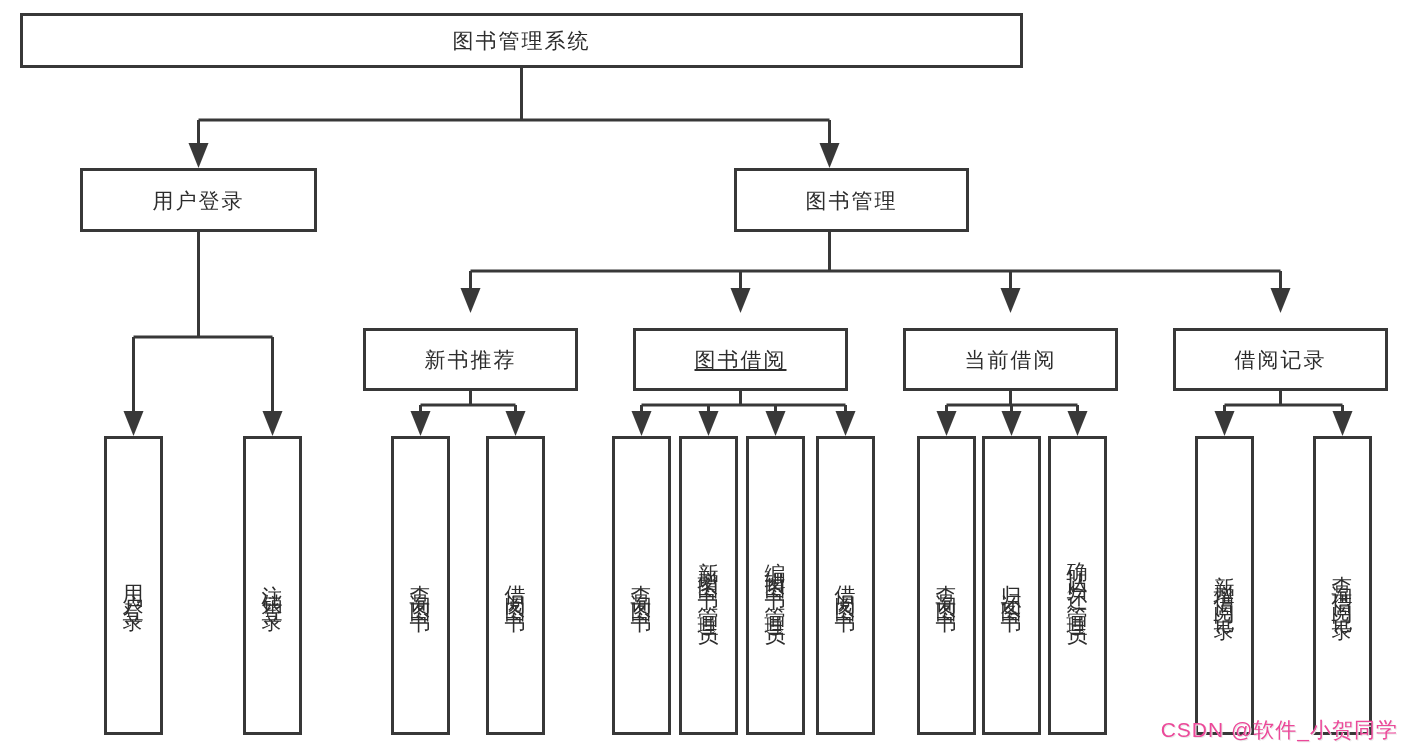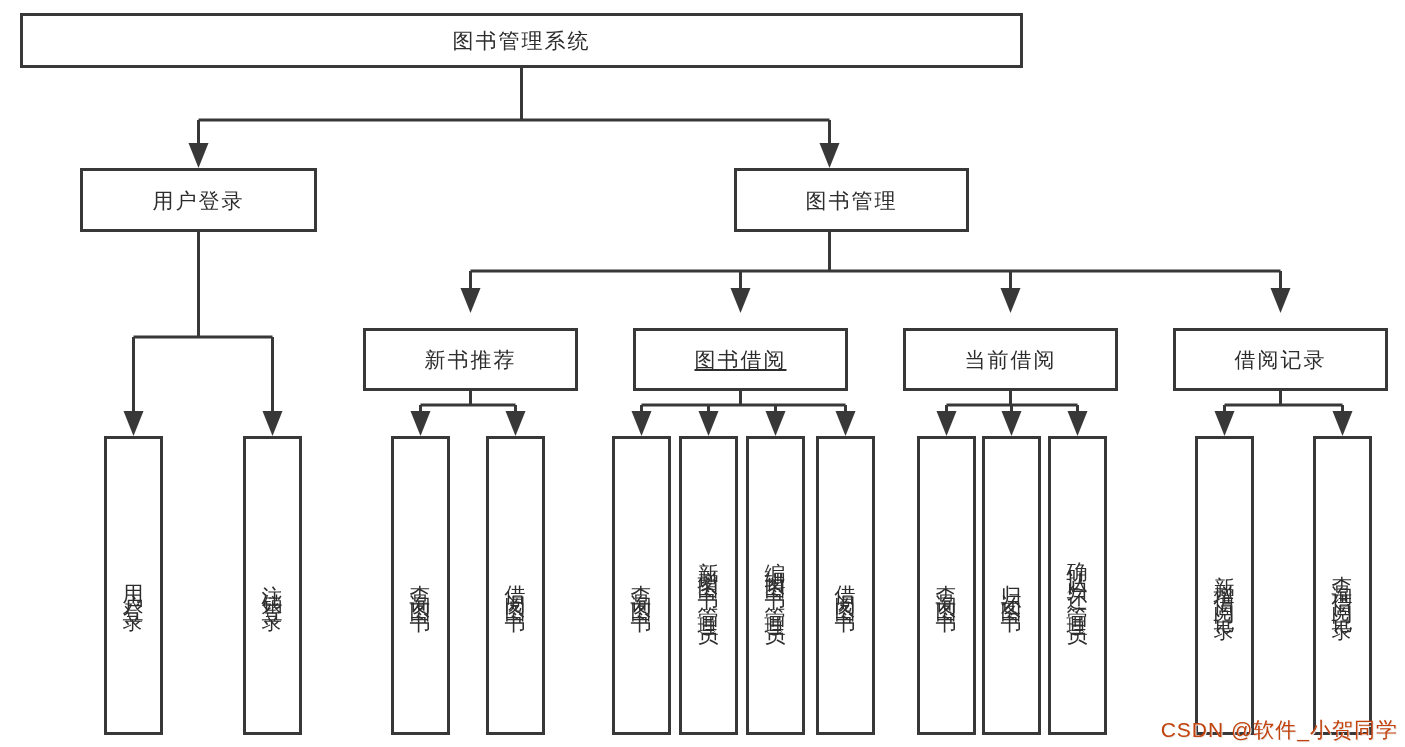--- a/index.html
+++ b/index.html
@@ -65,21 +65,21 @@
   .lf09 { left: 917px; }
   .lf10 { left: 982px; }
   .lf11 { left: 1048px; }
   .lf12 { left: 1195px; }
   .lf13 { left: 1313px; }
   .watermark {
     position: absolute;
     right: 7px;
     bottom: 3px;
     font-size: 21px;
-    color: #c2410c;
+    color: #ec4899;
     letter-spacing: 1px;
     text-shadow: 1px 1px 0 #e9e9e9;
     white-space: nowrap;
   }
 </style>
 </head>
 <body>
 
 <div id="stage">
 

